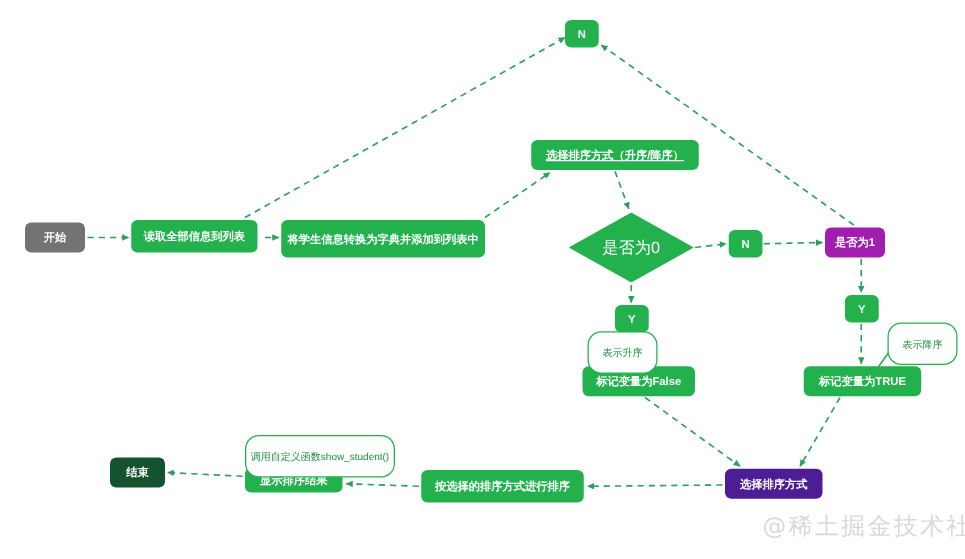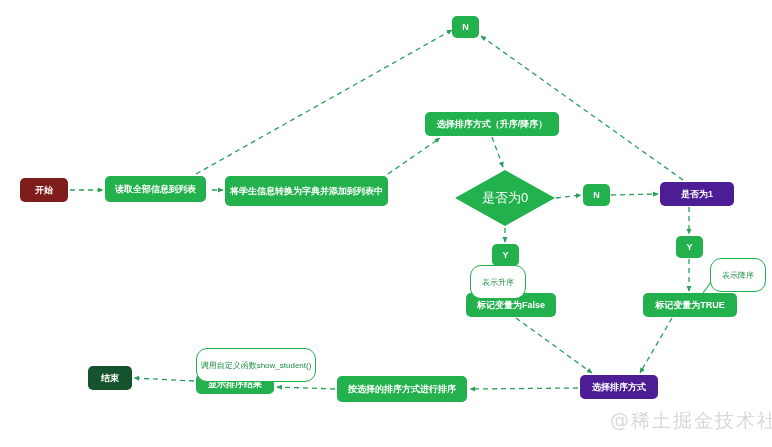--- a/index.html
+++ b/index.html
@@ -127,32 +127,32 @@
         <path d="M 194 381 L 134 378" fill="none" stroke="#2aa05a" stroke-width="1.3" stroke-dasharray="5,4" marker-end="url(#arrowhead)"></path>
       </g>
     <g id="tail-layer">
         <path d="M 505 282 L 512 293" fill="none" stroke="#22b14c" stroke-width="1.2"></path>
         <path d="M 716 275 L 698 300" fill="none" stroke="#22b14c" stroke-width="1.2"></path>
         <path d="M 250 365 L 240 375" fill="none" stroke="#22b14c" stroke-width="1.2"></path>
       </g>
   </svg>
 
   <div id="node-layer">
-      <div class="node small" style="left: 20px; top: 178px; width: 48px; height: 24px; background: #7f1d1d; color: rgb(255, 255, 255);">开始</div>
+      <div class="node small" style="left: 20px; top: 178px; width: 48px; height: 24px; background: #737373; color: rgb(255, 255, 255);">开始</div>
       <div class="node" style="left: 105px; top: 176px; width: 101px; height: 26px; background: rgb(34, 177, 76); color: rgb(255, 255, 255);">读取全部信息到列表</div>
       <div class="node" style="left: 225px; top: 176px; width: 163px; height: 30px; background: rgb(34, 177, 76); color: rgb(255, 255, 255);">将学生信息转换为字典并添加到列表中</div>
-      <div class="node" style="left: 425px; top: 112px; width: 134px; height: 24px; background: rgb(34, 177, 76); color: rgb(255, 255, 255);">选择排序方式（升序/降序）</div>
+      <div class="node" style="left: 425px; top: 112px; width: 134px; height: 24px; background: rgb(34, 177, 76); color: rgb(255, 255, 255); text-decoration: underline;">选择排序方式（升序/降序）</div>
       <div class="diamond" style="left: 455px; top: 170px; width: 100px; height: 56px;">
         <svg class="dshape" viewBox="0 0 100 56">
           <polygon points="50,0 100,28 50,56 0,28" fill="#22b14c"></polygon>
         </svg>
         <div class="dlabel">是否为0</div>
       </div>
       <div class="node small" style="left: 583px; top: 184px; width: 27px; height: 22px; background: rgb(34, 177, 76); color: rgb(255, 255, 255);">N</div>
-      <div class="node" style="left: 660px; top: 182px; width: 74px; height: 24px; background: #4c1d95; color: rgb(255, 255, 255); text-align: center;">是否为1</div>
+      <div class="node" style="left: 660px; top: 182px; width: 48px; height: 24px; background: #a21caf; color: rgb(255, 255, 255); text-align: center;">是否为1</div>
       <div class="node small" style="left: 452px; top: 16px; width: 27px; height: 22px; background: rgb(34, 177, 76); color: rgb(255, 255, 255);">N</div>
       <div class="node small" style="left: 492px; top: 244px; width: 27px; height: 22px; background: rgb(34, 177, 76); color: rgb(255, 255, 255);">Y</div>
       <div class="node small" style="left: 676px; top: 236px; width: 27px; height: 22px; background: rgb(34, 177, 76); color: rgb(255, 255, 255);">Y</div>
       <div class="node" style="left: 466px; top: 293px; width: 90px; height: 24px; background: rgb(34, 177, 76); color: rgb(255, 255, 255);">标记变量为False</div>
       <div class="node" style="left: 643px; top: 293px; width: 94px; height: 24px; background: rgb(34, 177, 76); color: rgb(255, 255, 255);">标记变量为TRUE</div>
       <div class="node" style="left: 580px; top: 375px; width: 78px; height: 24px; background: #4c1d95; color: rgb(255, 255, 255);">选择排序方式</div>
       <div class="node" style="left: 337px; top: 376px; width: 130px; height: 26px; background: rgb(34, 177, 76); color: rgb(255, 255, 255);">按选择的排序方式进行排序</div>
       <div class="node" style="left: 196px; top: 374px; width: 78px; height: 20px; background: rgb(34, 177, 76); color: rgb(255, 255, 255);">显示排序结果</div>
       <div class="node small" style="left: 88px; top: 366px; width: 44px; height: 24px; background: #14532d; color: rgb(255, 255, 255);">结束</div>
     </div>

